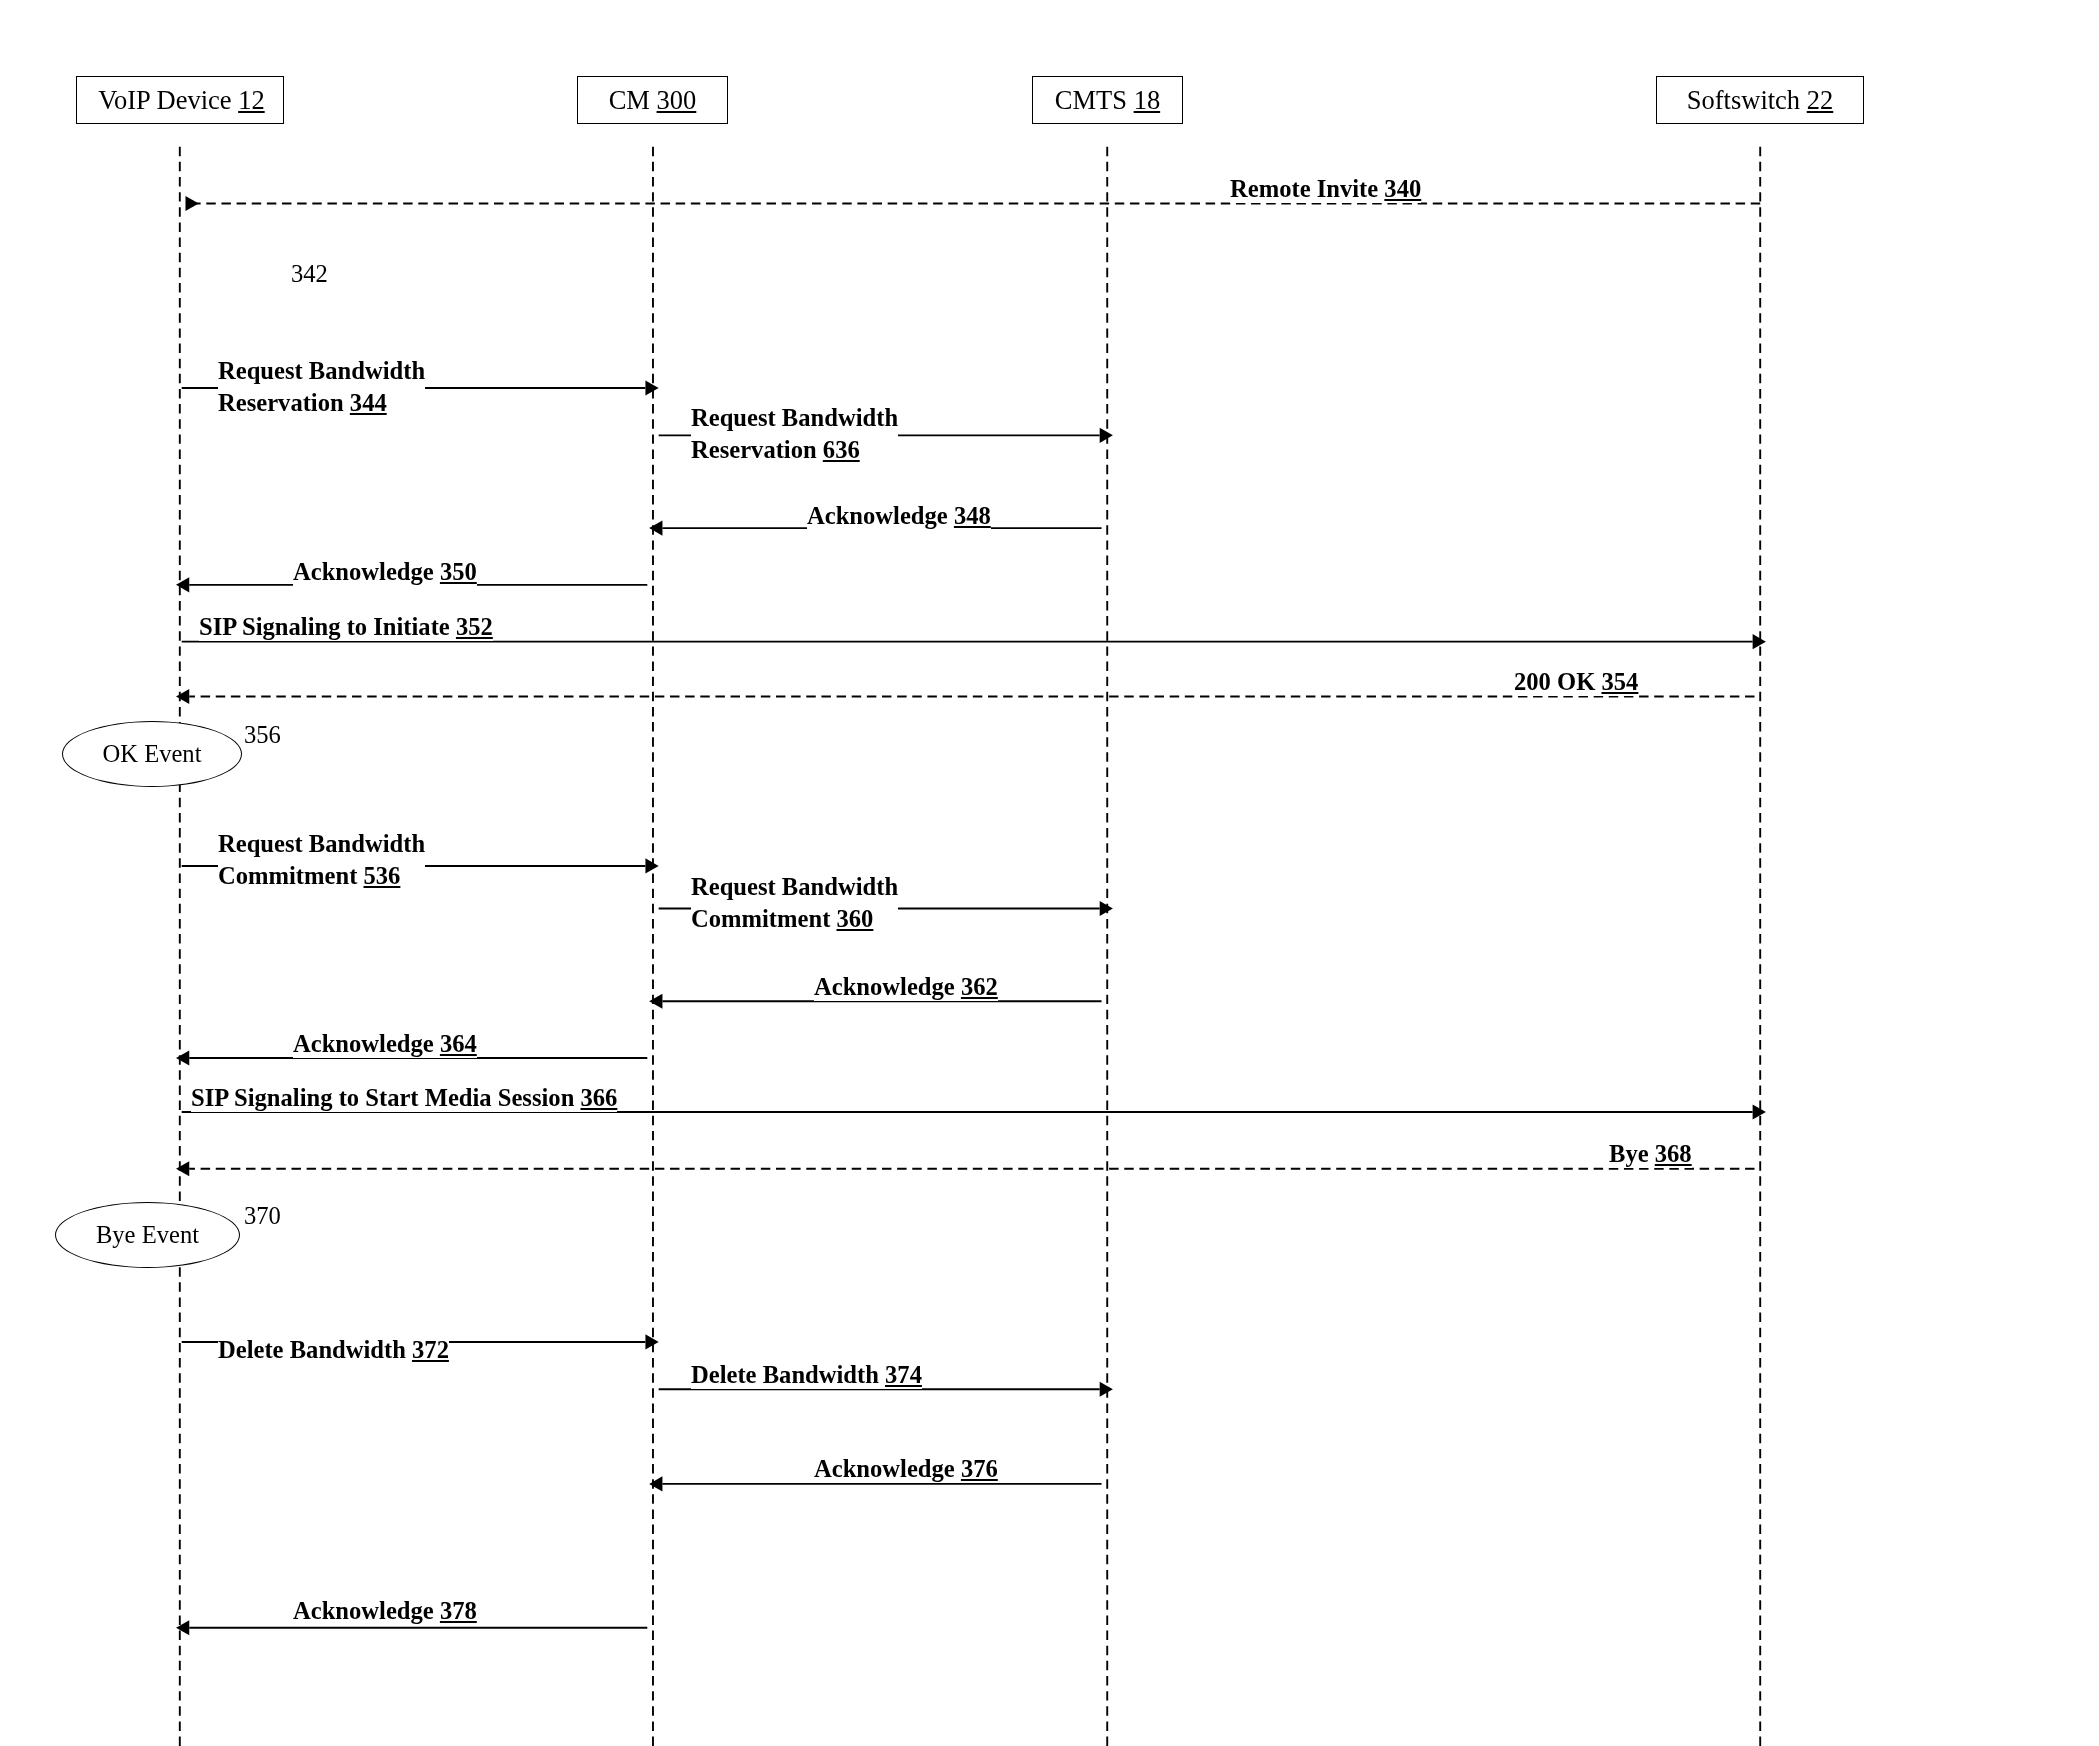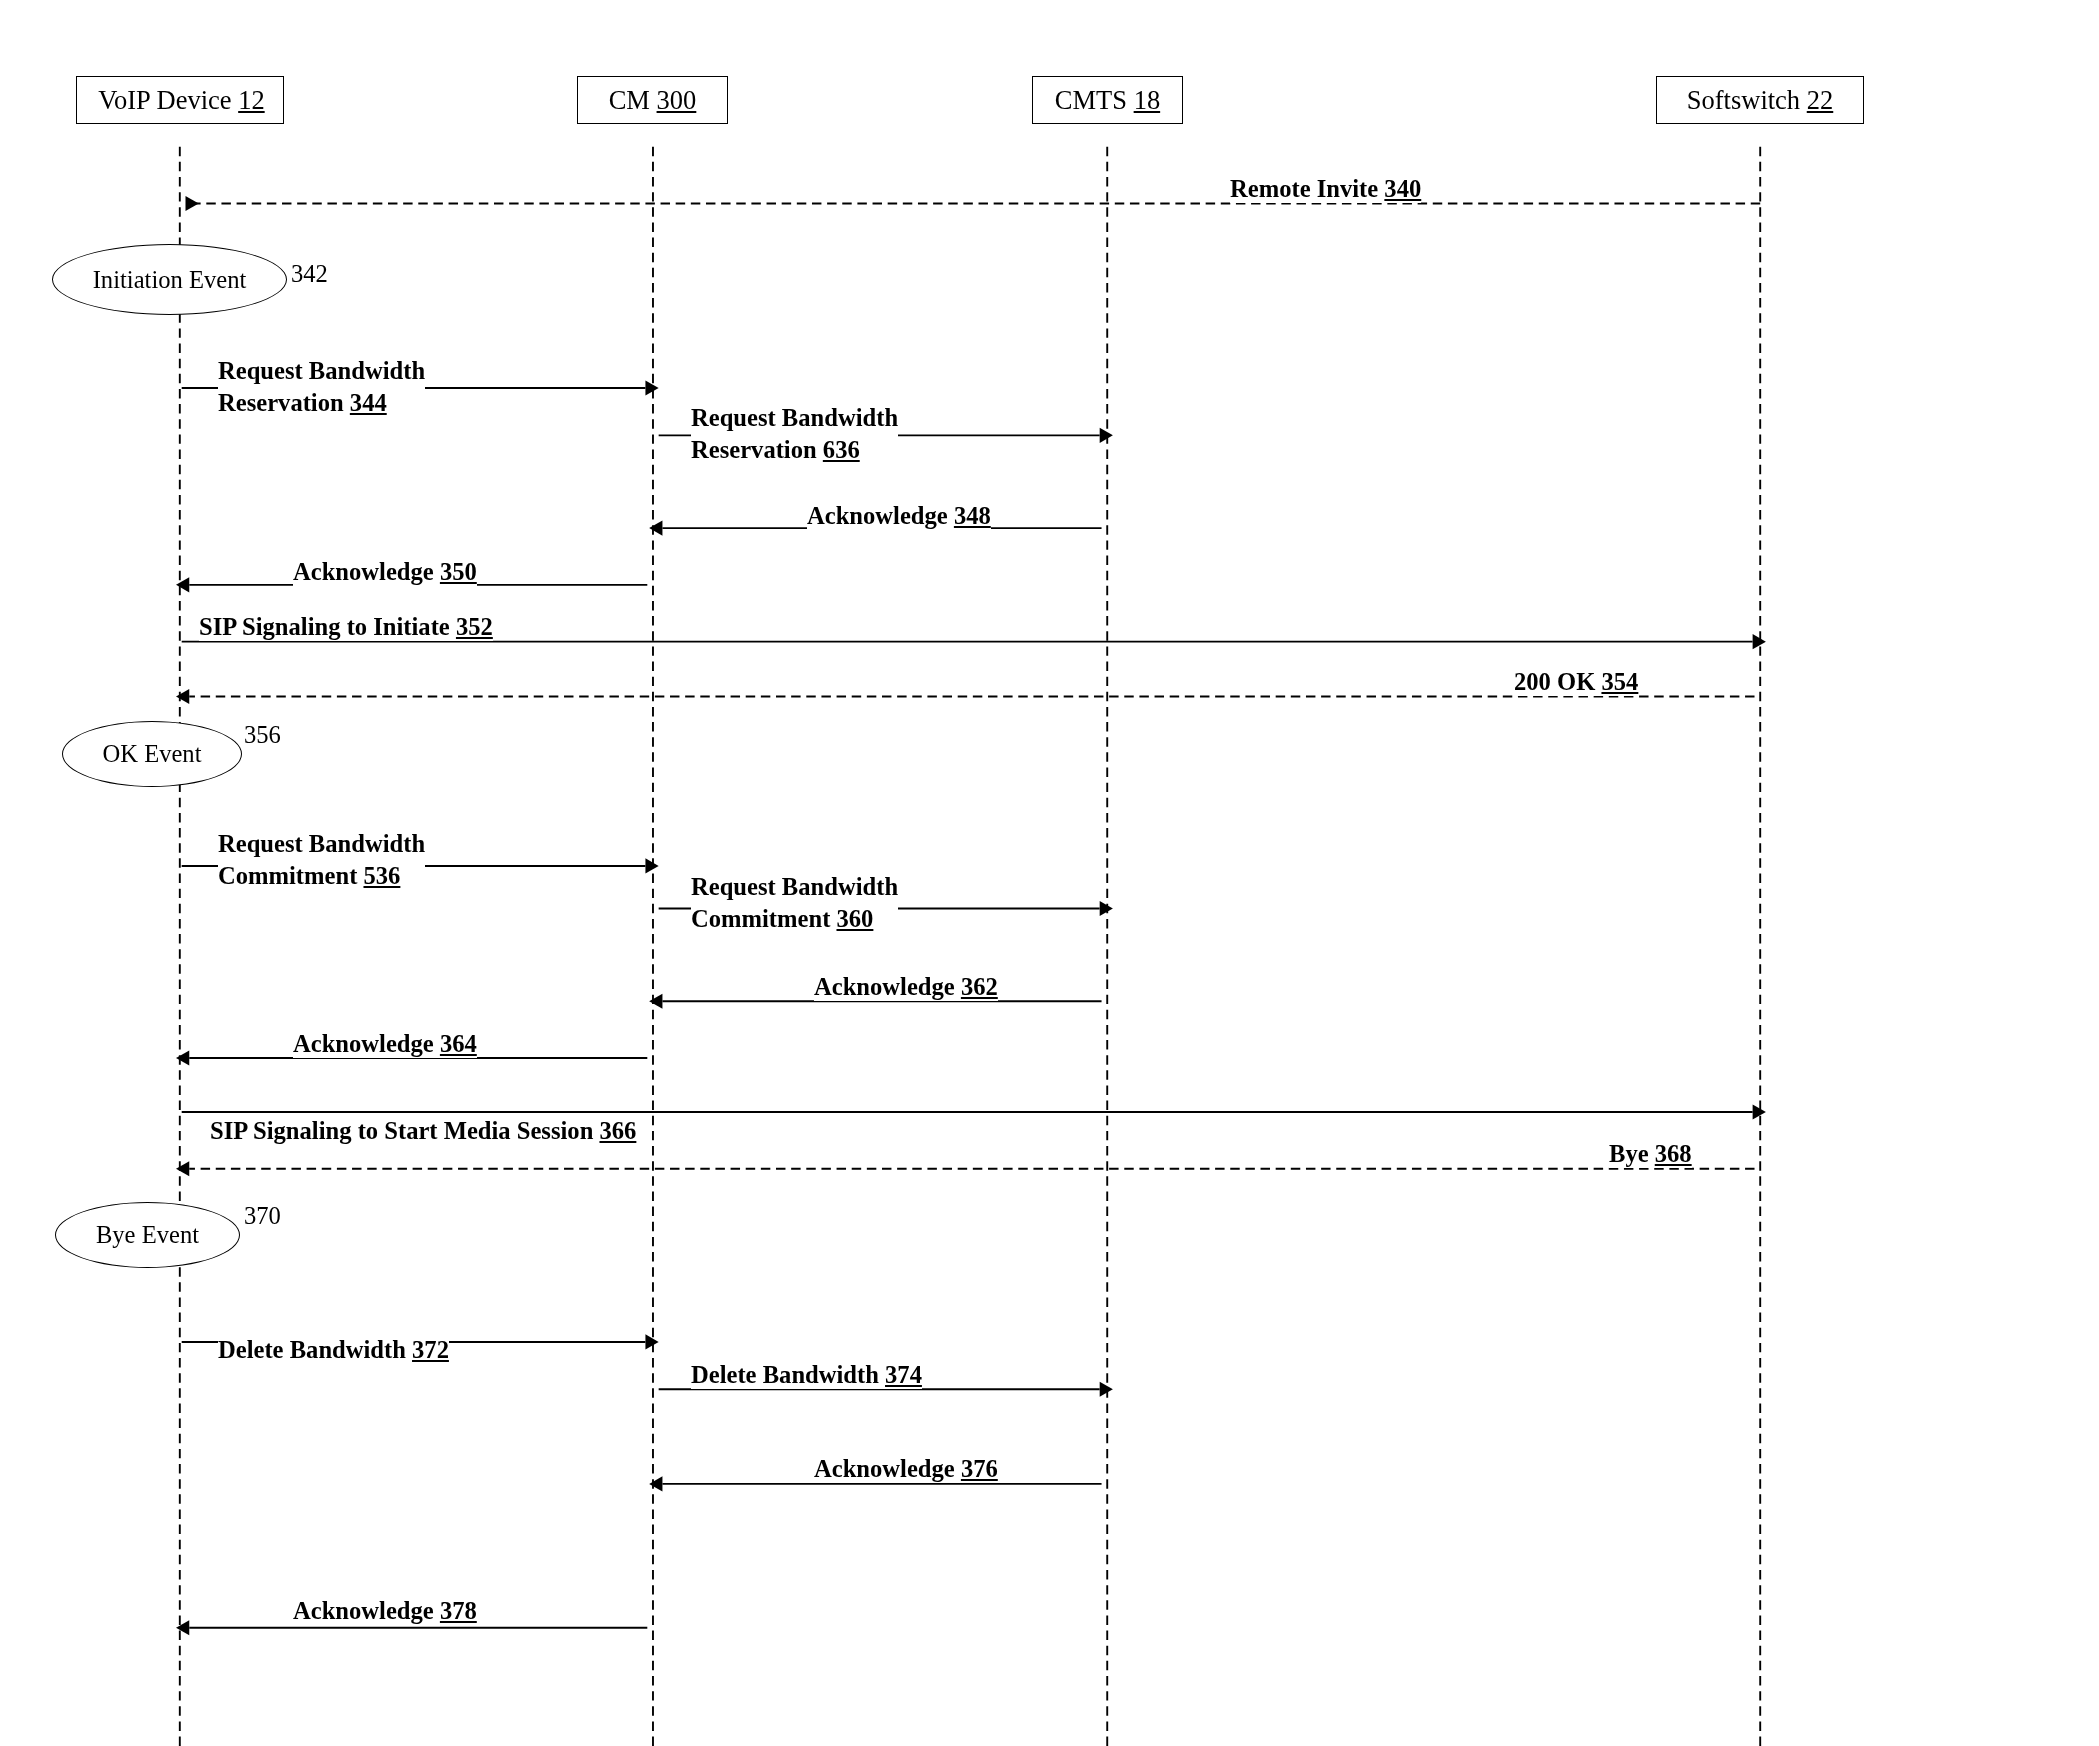--- a/index.html
+++ b/index.html
@@ -172,21 +172,21 @@
   </div>
 
   <div class="arrow-label" style="left:814px; top:973px;">
     Acknowledge <u>362</u>
   </div>
 
   <div class="arrow-label" style="left:293px; top:1030px;">
     Acknowledge <u>364</u>
   </div>
 
-  <div class="arrow-label" style="left:210px; top:1084px;margin-top:33px;">
+  <div class="arrow-label" style="left:191px; top:1084px;">
     SIP Signaling to Start Media Session <u>366</u>
   </div>
 
   <div class="arrow-label" style="left:1609px; top:1140px;">
     Bye <u>368</u>
   </div>
 
   <div class="arrow-label" style="left:218px; top:1336px;">
     Delete Bandwidth <u>372</u>
   </div>
@@ -196,23 +196,20 @@
   </div>
 
   <div class="arrow-label" style="left:814px; top:1455px;">
     Acknowledge <u>376</u>
   </div>
 
   <div class="arrow-label" style="left:293px; top:1597px;">
     Acknowledge <u>378</u>
   </div>
 
-  <div class="event-ellipse" style="left:52px; top:244px; width:235px; height:71px;">
-    <span>Initiation Event</span>
-  </div>
 
   <div class="ref-num" style="left:291px; top:260px;">342</div>
 
   <div class="event-ellipse" style="left:62px; top:721px; width:180px; height:66px;">
     <span>OK Event</span>
   </div>
 
   <div class="ref-num" style="left:244px; top:721px;">356</div>
 
   <div class="event-ellipse" style="left:55px; top:1202px; width:185px; height:66px;">

